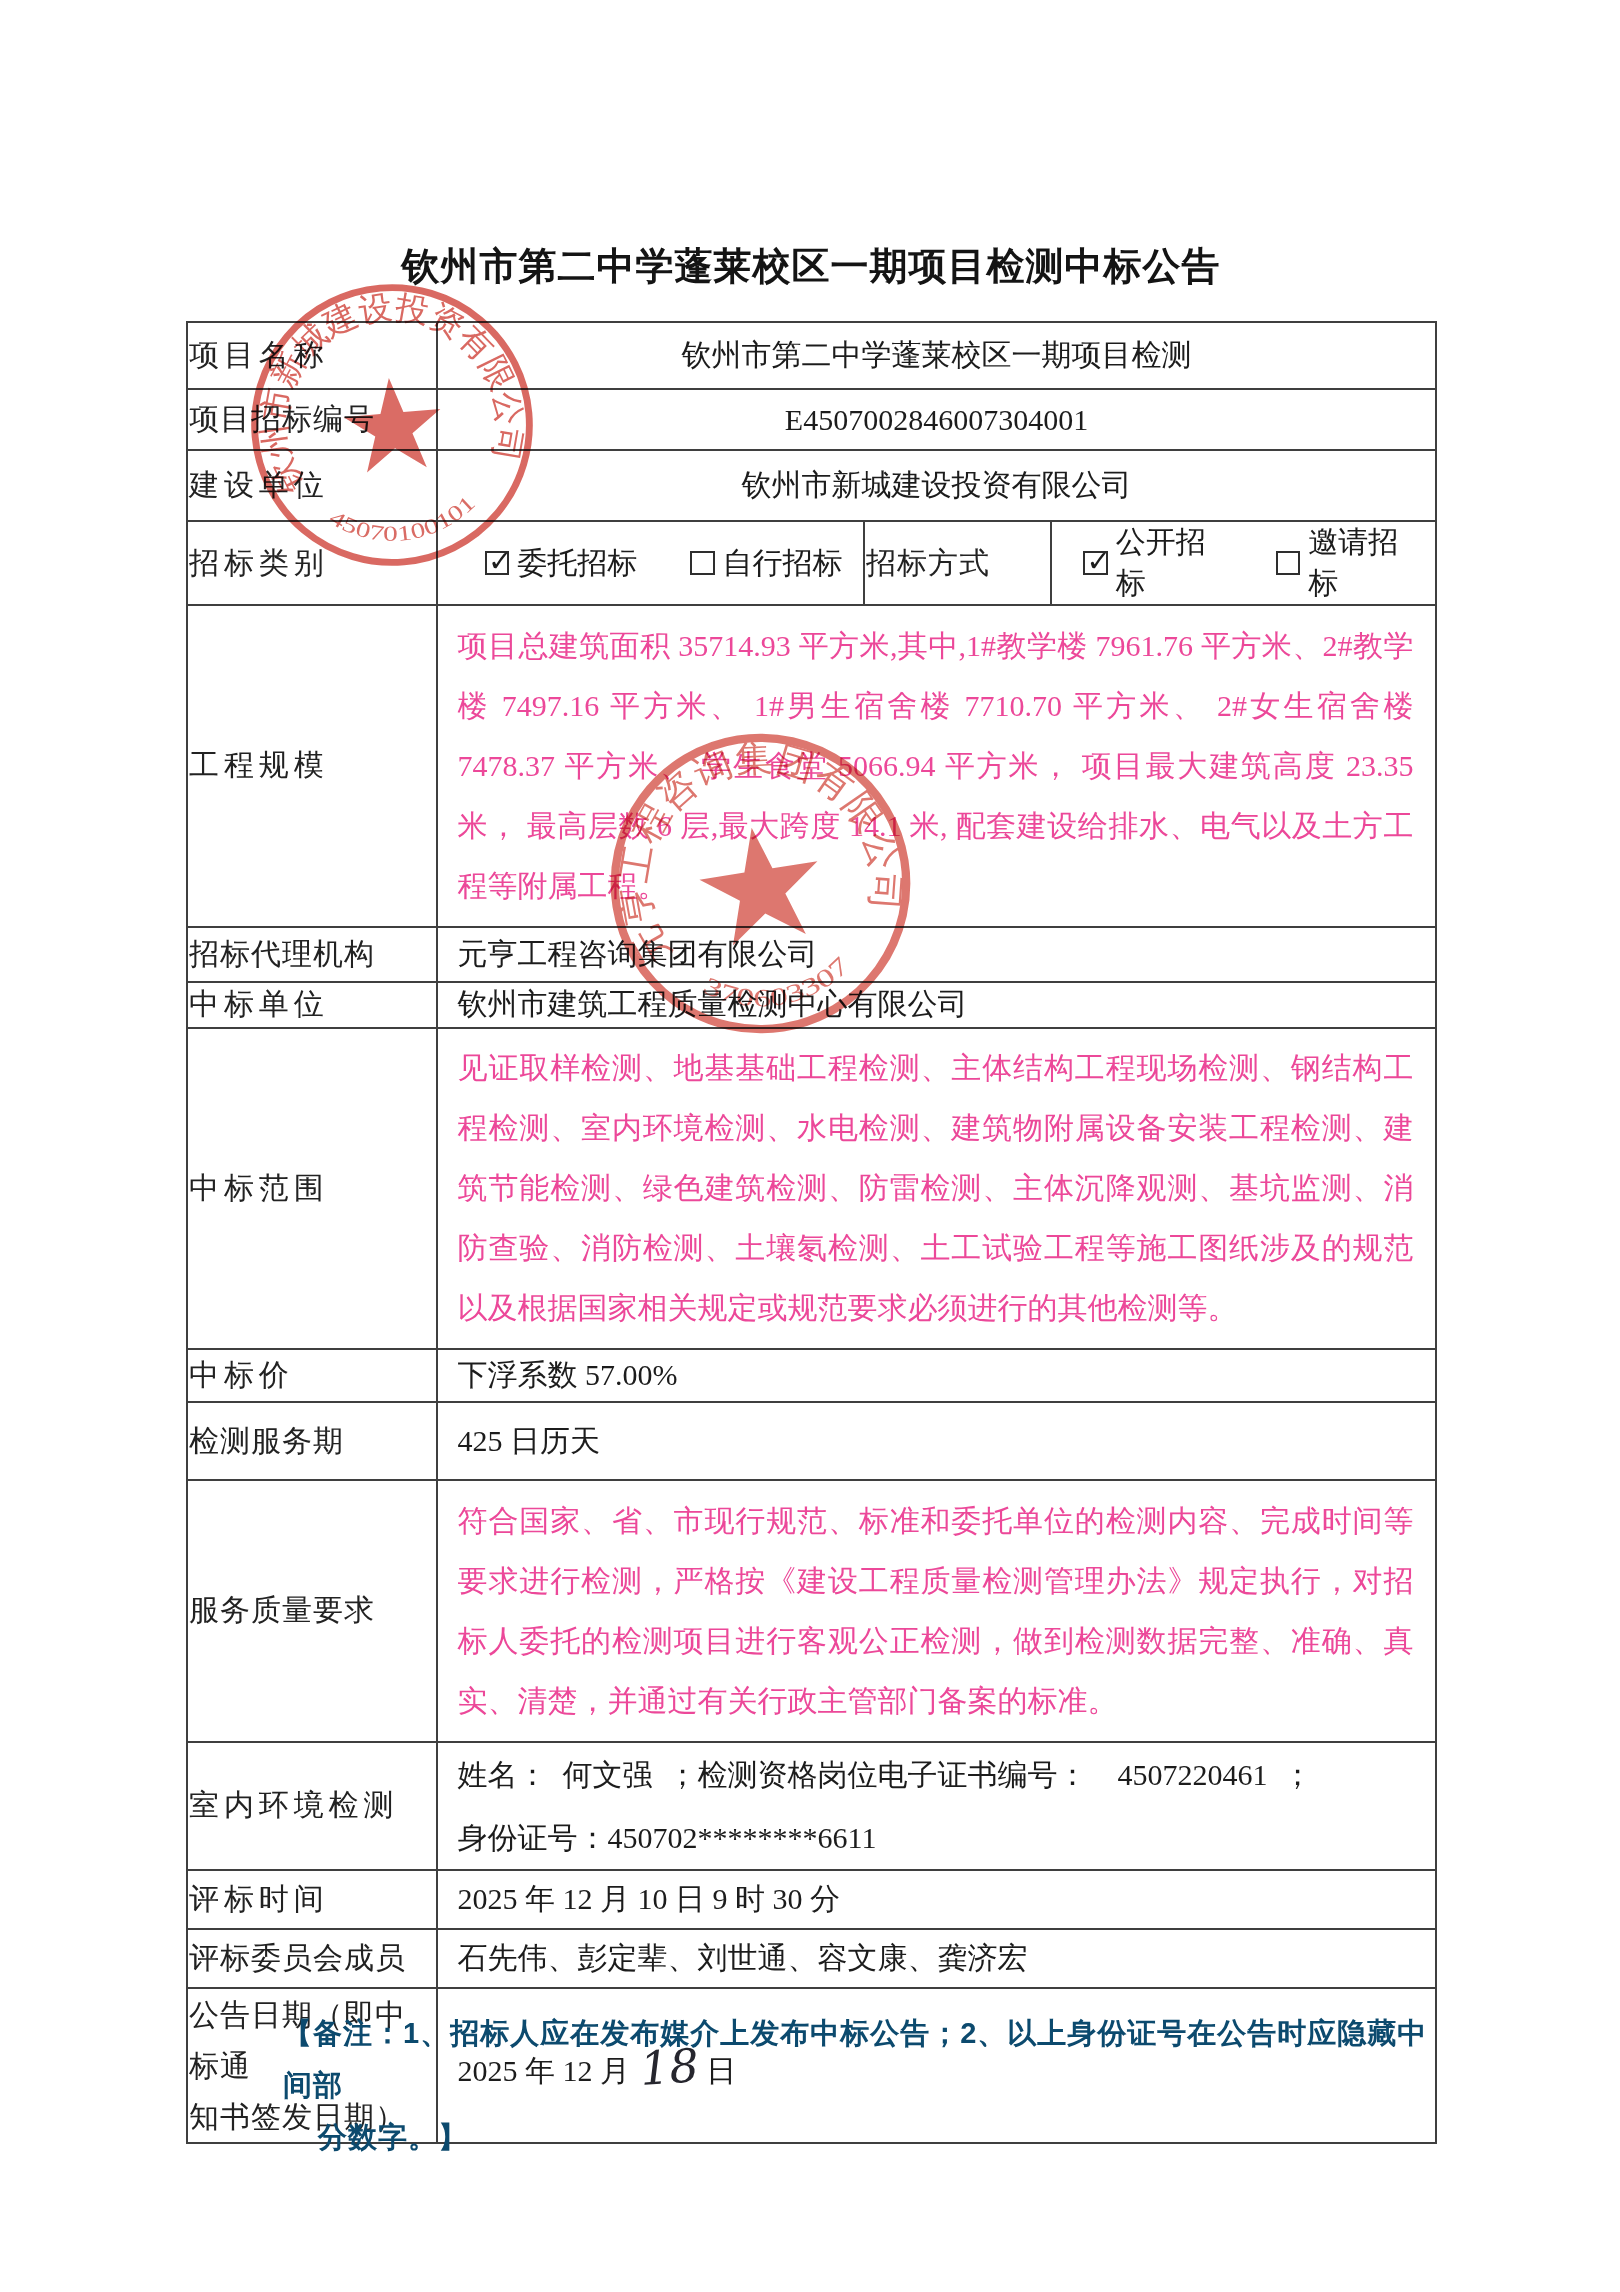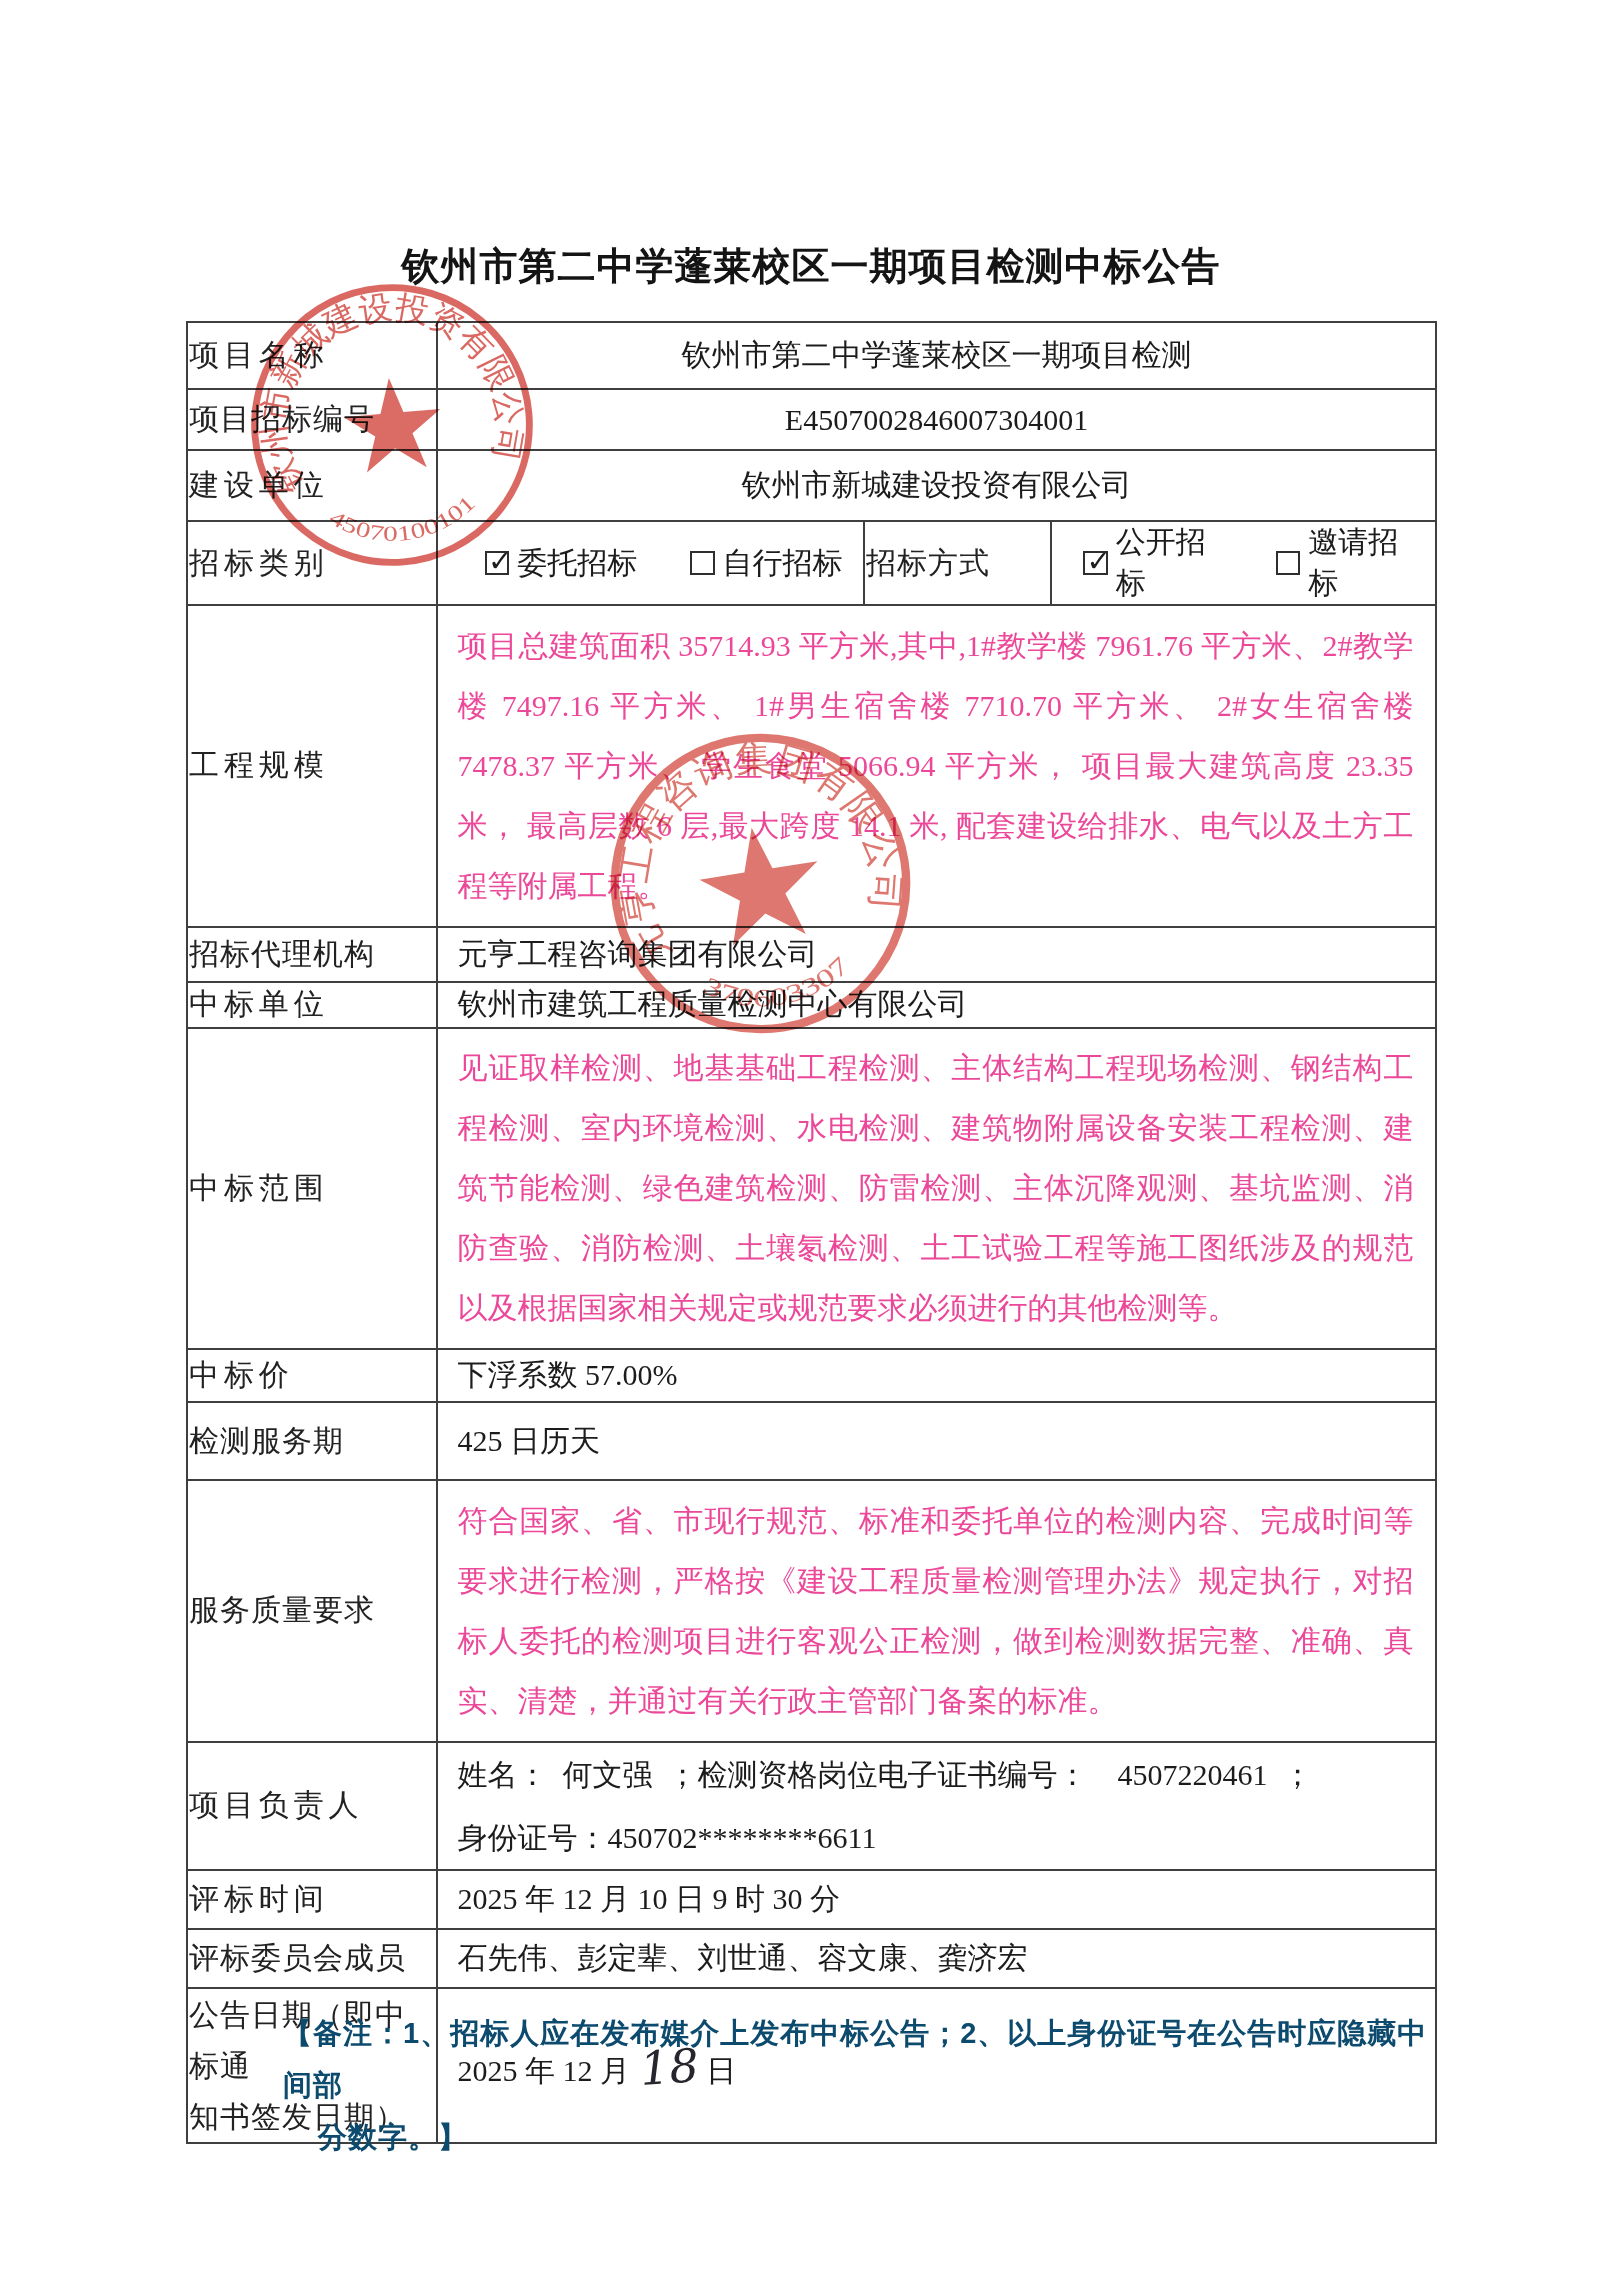--- a/index.html
+++ b/index.html
@@ -155,21 +155,21 @@
     <td class="lab tight">检测服务期</td>
     <td class="val" colspan="3">425 日历天</td>
   </tr>
 
   <tr style="height:241px">
     <td class="lab tight">服务质量要求</td>
     <td class="para" colspan="3">符合国家、省、市现行规范、标准和委托单位的检测内容、完成时间等要求进行检测，严格按《建设工程质量检测管理办法》规定执行，对招标人委托的检测项目进行客观公正检测，做到检测数据完整、准确、真实、清楚，并通过有关行政主管部门备案的标准。</td>
   </tr>
 
   <tr style="height:127px">
-    <td class="lab">项目负责人</td>
+    <td class="lab">室内环境检测</td>
     <td class="val two-line" colspan="3">
       <div class="pre">姓名：  何文强  ；检测资格岗位电子证书编号：    4507220461  ；</div>
       <div class="pre">身份证号：450702********6611</div>
     </td>
   </tr>
 
   <tr style="height:59px">
     <td class="lab">评标时间</td>
     <td class="val" colspan="3">2025 年 12 月 10 日 9 时 30 分</td>
   </tr>

